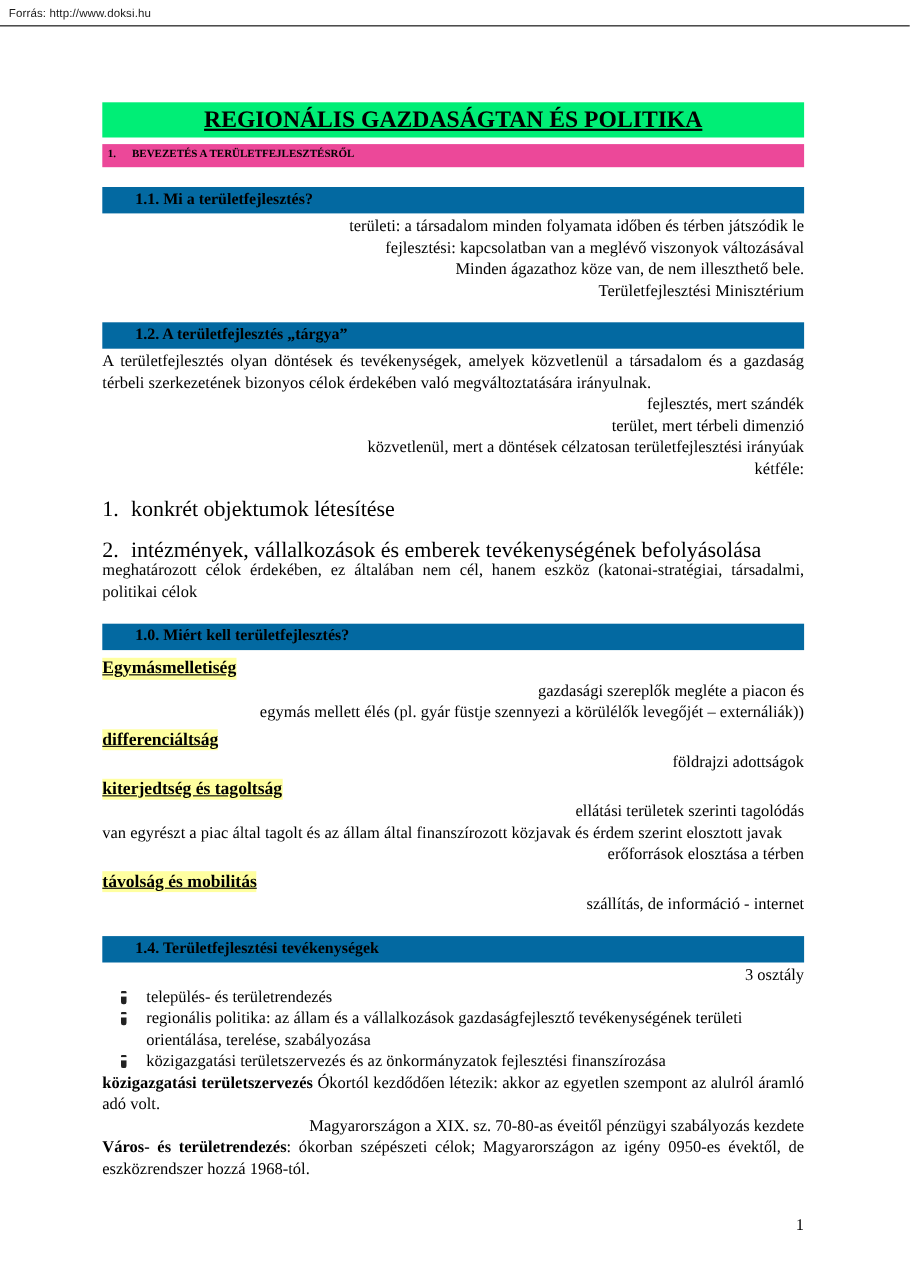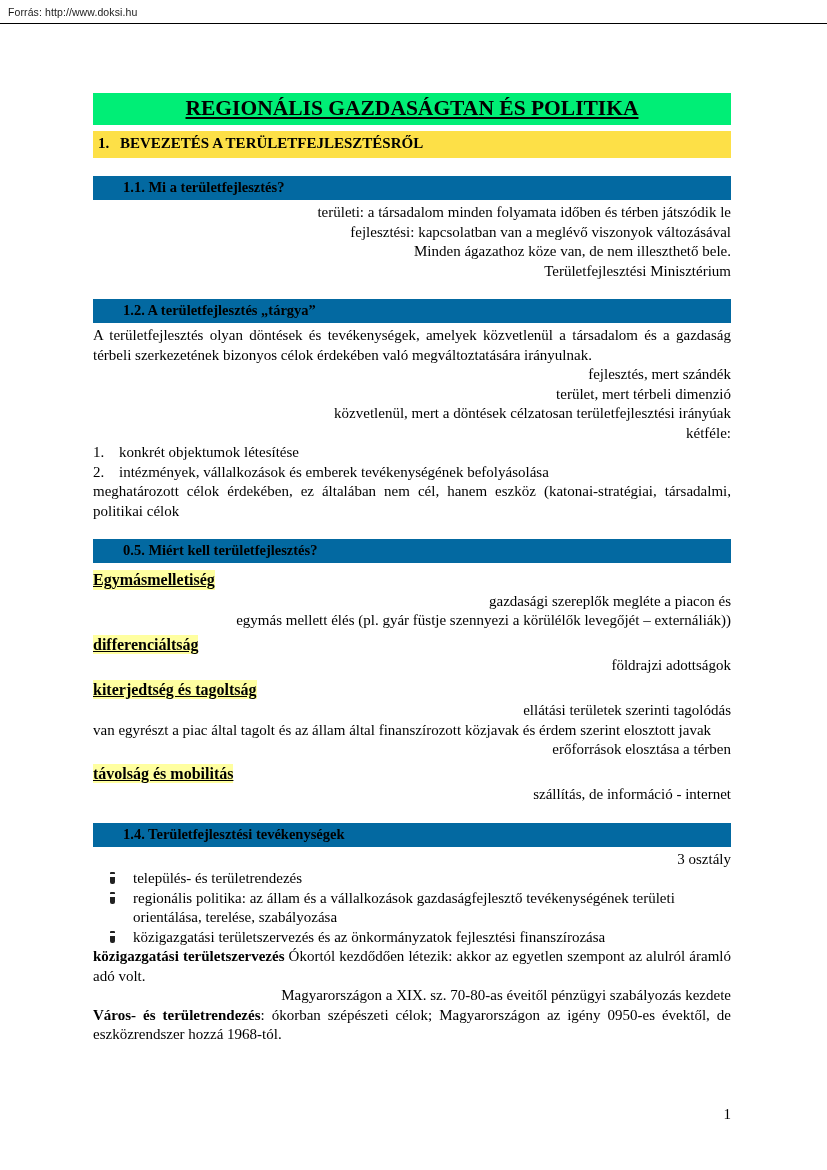--- a/index.html
+++ b/index.html
@@ -61,22 +61,22 @@
   .band-title {
     background: #00ee76;
     font-size: 21.5px;
     text-align: center;
     padding: 3px 0 4px 0;
   }
   .band-title .u {
     text-decoration: underline;
   }
   .band-chapter {
-    background: #fde047;
-    font-size: 15px;
+    background: #ec4899;
+    font-size: 10px;
     padding: 4px 0 5px 5px;
     margin-top: 6px;
   }
   .band-chapter .num {
     display: inline-block;
     width: 22px;
   }
   .band-section {
     background: #0369a1;
     font-size: 14.5px;
@@ -104,22 +104,23 @@
     background: #ffffa0;
     font-size: 16px;
     font-weight: bold;
     text-decoration: underline;
     line-height: 19.5px;
     margin: 4px 0 2px 0;
   }
 
   
   .numlist {
-    font-size: 15px;
-    line-height: 19.5px;
+    font-size: 20px;
+    line-height: 19.5px;
+    margin-top: 17px;
   }
   .numlist .n {
     display: inline-block;
     width: 26px;
   }
 
   
   .bullets {
     margin: 0;
     padding: 0;
@@ -193,21 +194,21 @@
     <div class="para">közvetlenül, mert a döntések célzatosan területfejlesztési irányúak</div>
     <div class="para">kétféle:</div>
     <div class="numlist">
       <span class="n">1.</span><span>konkrét objektumok létesítése</span>
     </div>
     <div class="numlist">
       <span class="n">2.</span><span>intézmények, vállalkozások és emberek tevékenységének befolyásolása</span>
     </div>
     <div class="para flow">meghatározott célok érdekében, ez általában nem cél, hanem eszköz (katonai-stratégiai, társadalmi, politikai célok</div>
 
-    <div class="band band-section">0.5. Miért kell területfejlesztés?</div>
+    <div class="band band-section">1.0. Miért kell területfejlesztés?</div>
 
     <div>
       <div><span class="subhead">Egymásmelletiség</span></div>
       <div class="para">gazdasági szereplők megléte a piacon és</div>
       <div class="para">egymás mellett élés (pl. gyár füstje szennyezi a körülélők levegőjét – externáliák))</div>
     </div>
 
     <div>
       <div><span class="subhead">differenciáltság</span></div>
       <div class="para">földrajzi adottságok</div>

